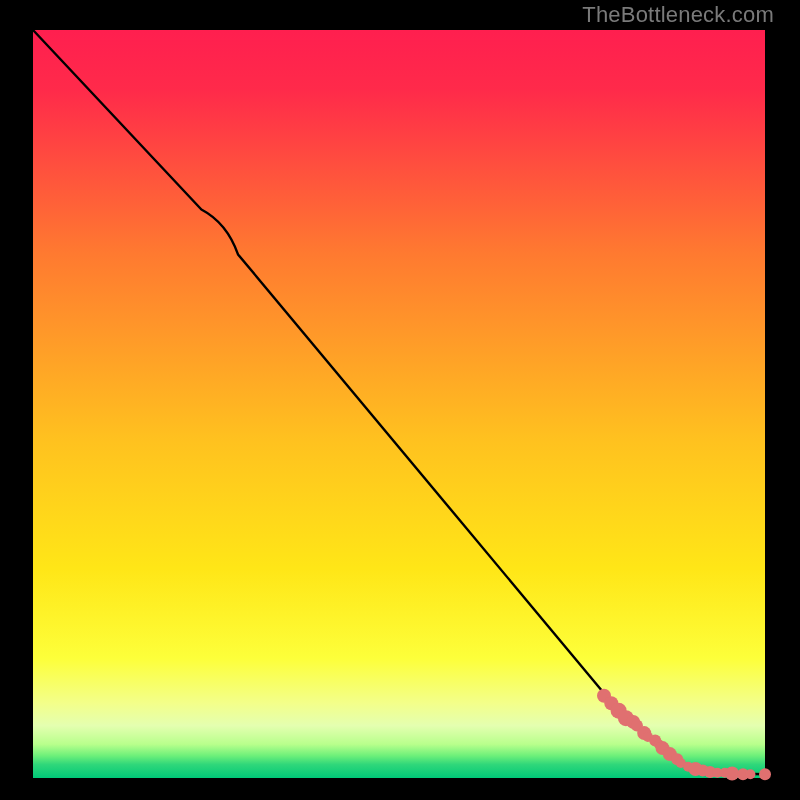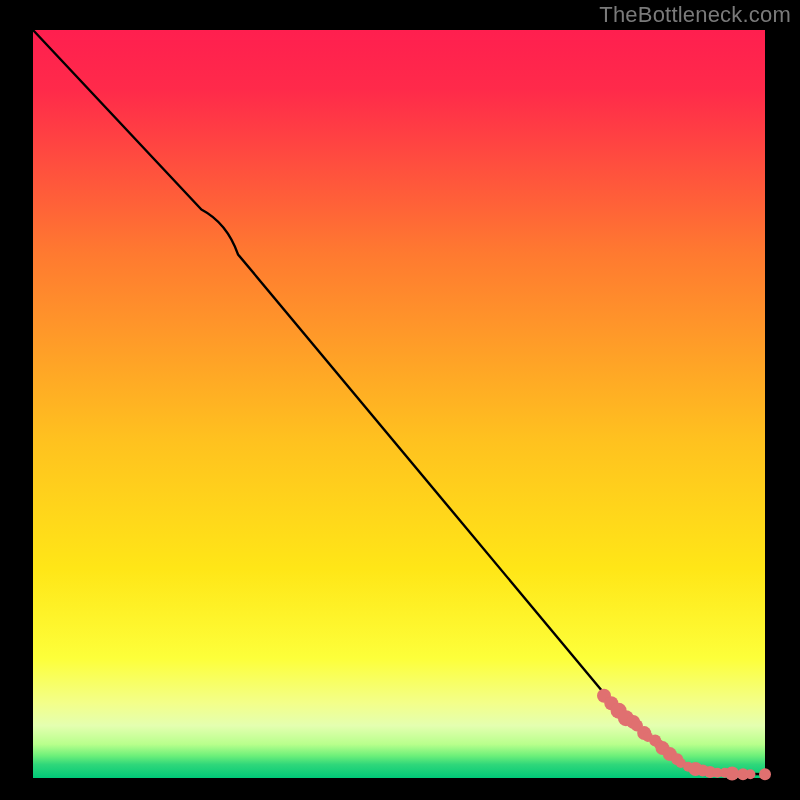--- a/index.html
+++ b/index.html
@@ -12,21 +12,21 @@
     overflow: hidden;
   }
   .stage {
     position: relative;
     width: 800px;
     height: 800px;
   }
   .watermark {
     position: absolute;
     top: 2px;
-    right: 9px;
+    right: 26px;
     color: #7a7a7a;
     font-size: 22px;
     letter-spacing: 0.2px;
     font-weight: 400;
     z-index: 10;
   }
   svg.plot {
     position: absolute;
     left: 0;
     top: 0;

